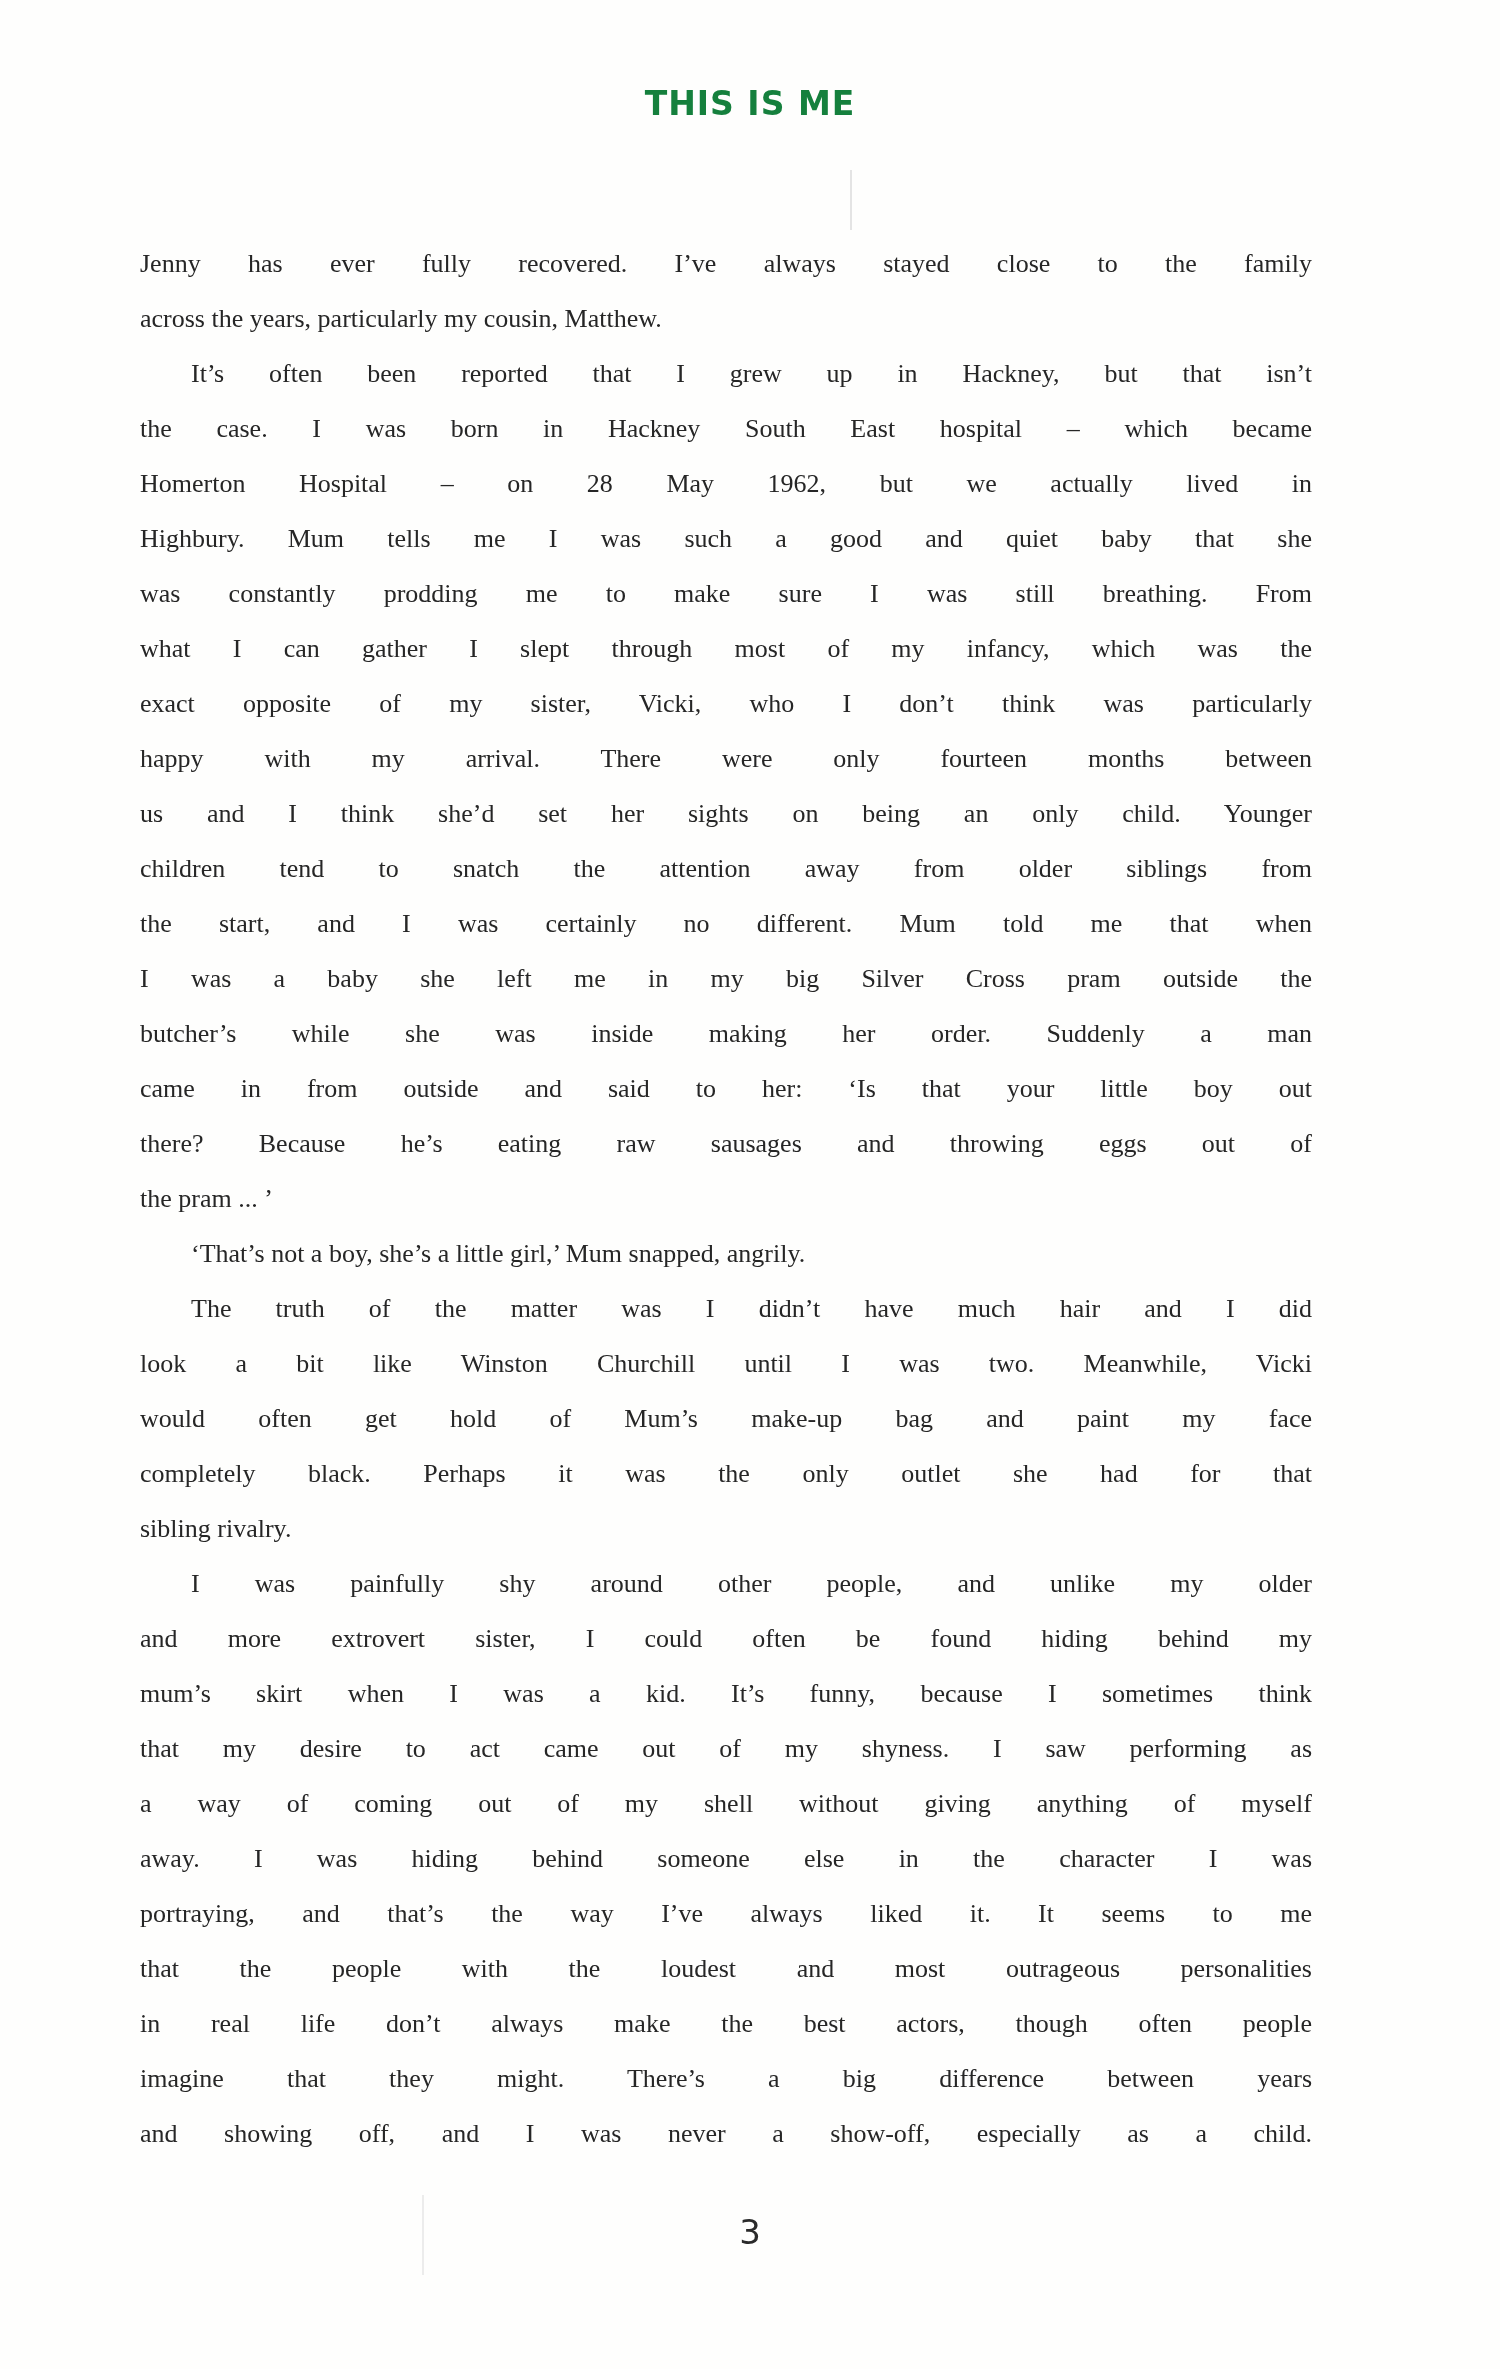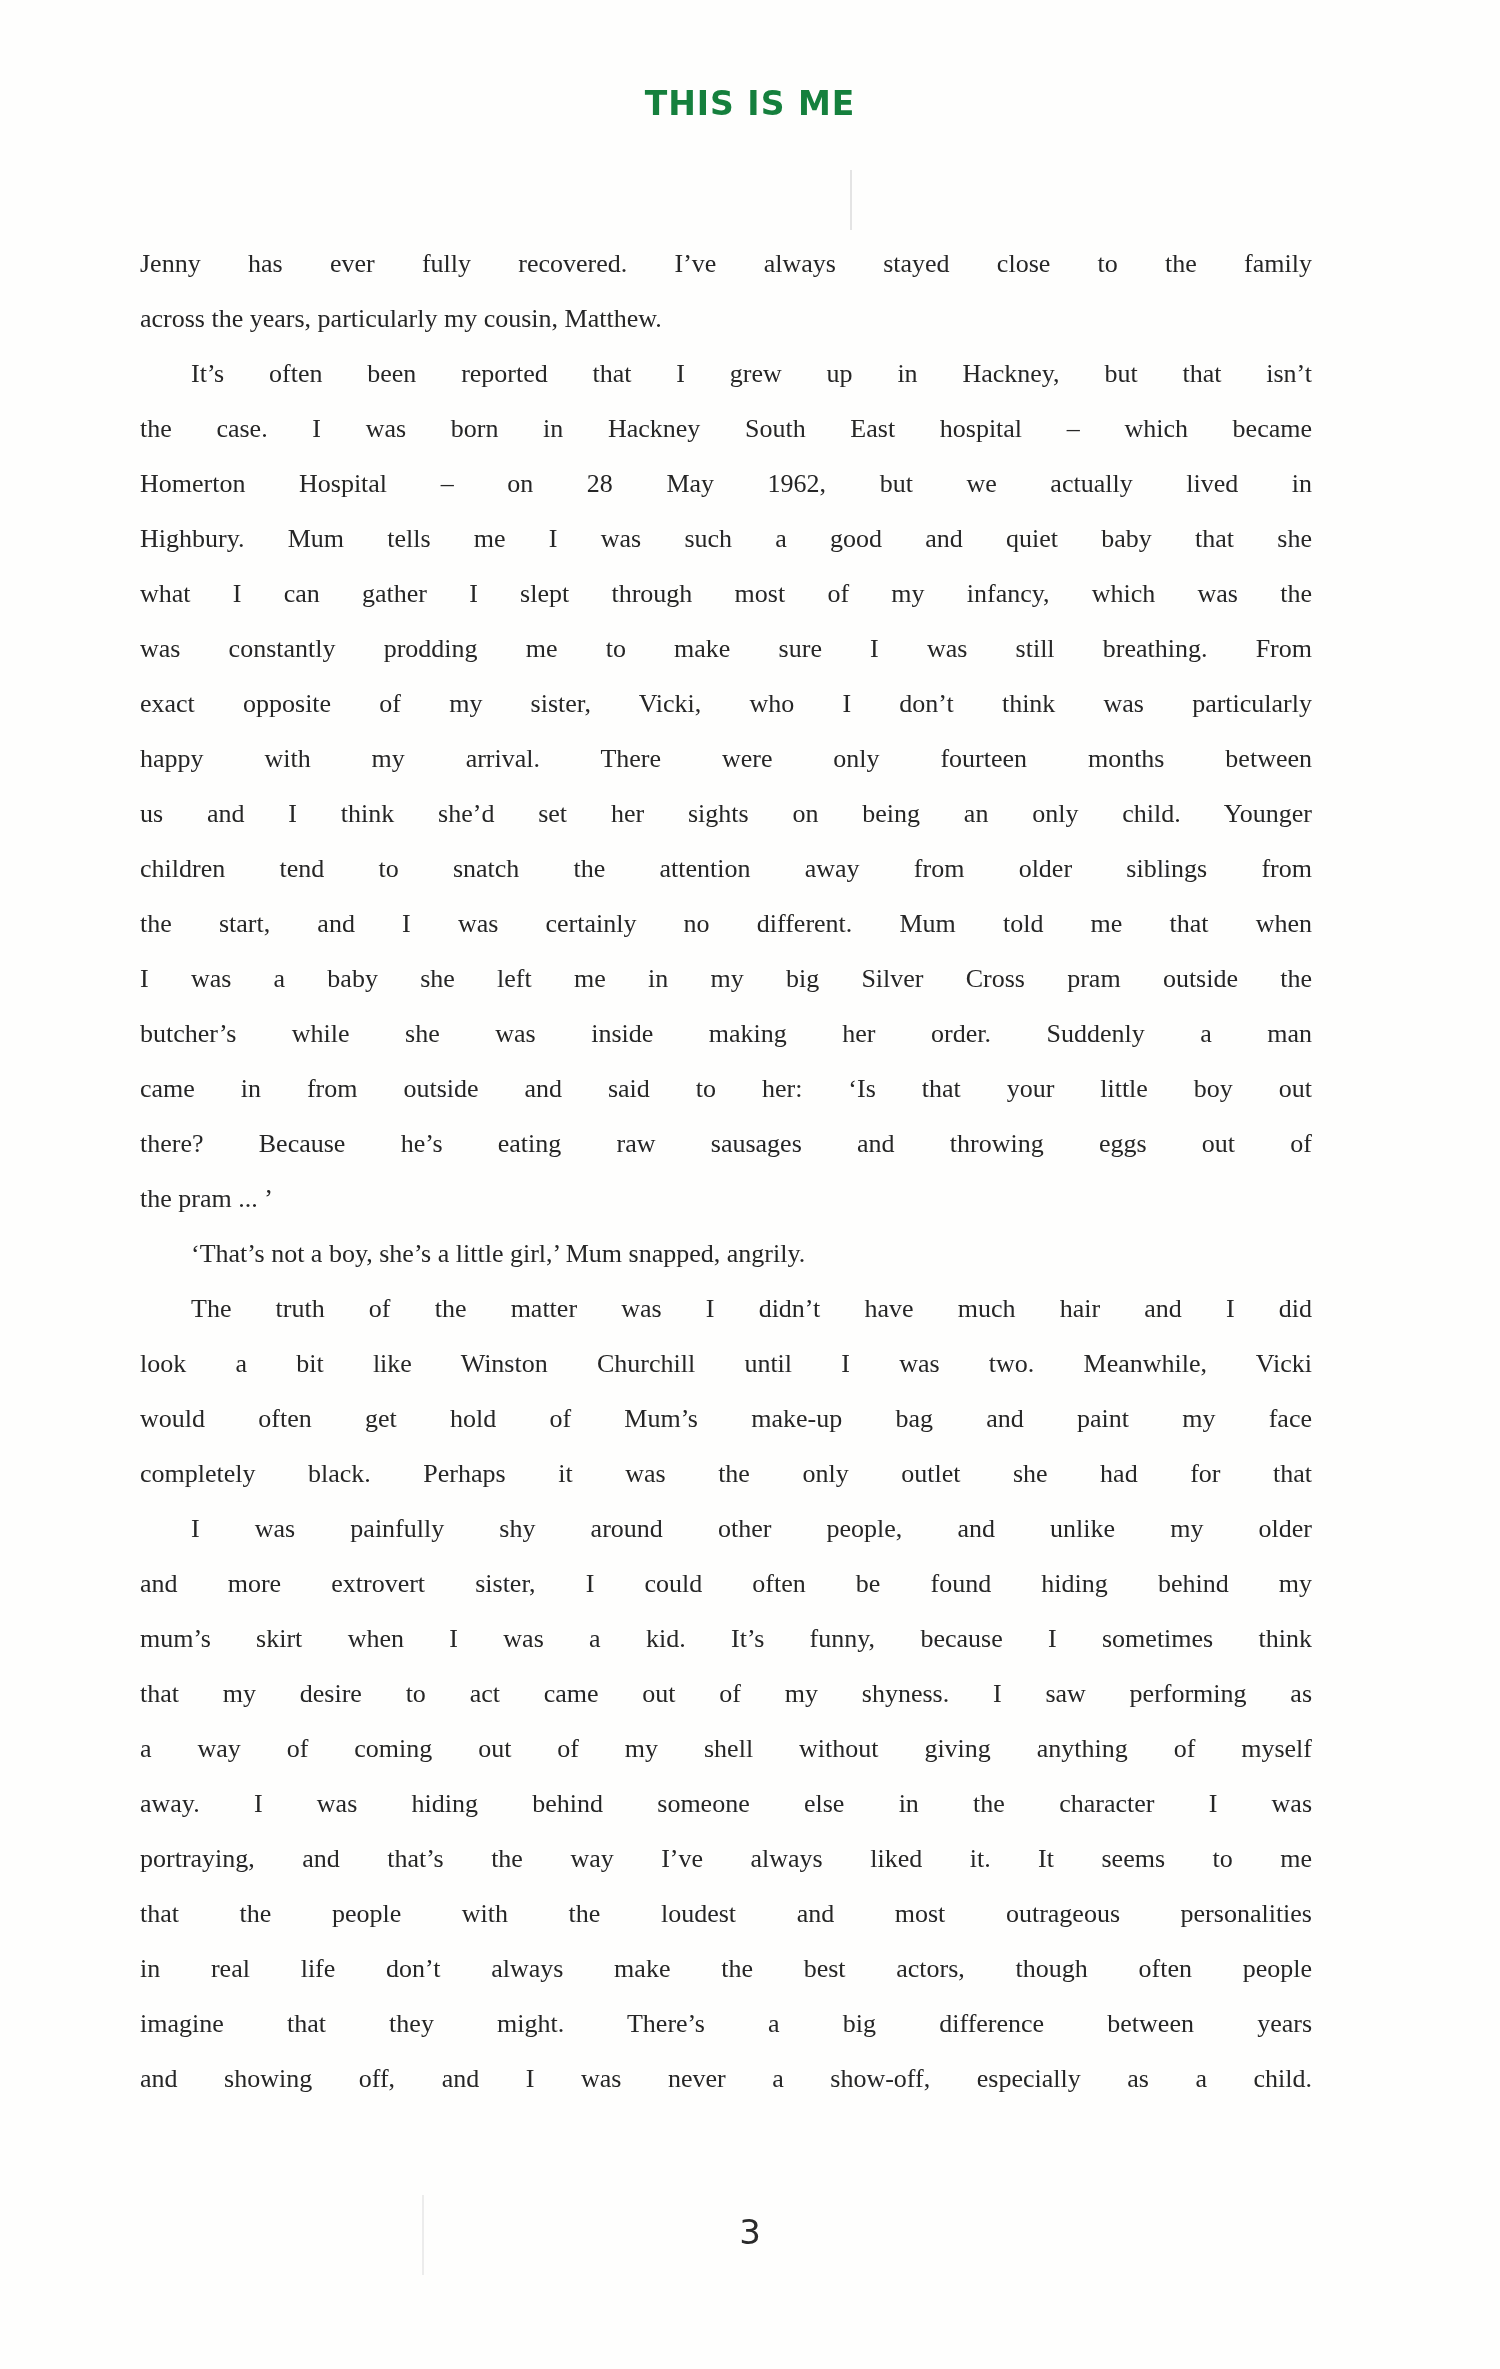--- a/index.html
+++ b/index.html
@@ -76,22 +76,22 @@
   <div>
     <span class="line">Jenny has ever fully recovered. I’ve always stayed close to the family</span>
     <span class="line last">across the years, particularly my cousin, Matthew.</span>
   </div>
 
   <div>
     <span class="line indent">It’s often been reported that I grew up in Hackney, but that isn’t</span>
     <span class="line">the case. I was born in Hackney South East hospital – which became</span>
     <span class="line">Homerton Hospital – on 28 May 1962, but we actually lived in</span>
     <span class="line">Highbury. Mum tells me I was such a good and quiet baby that she</span>
+    <span class="line">was constantly prodding me to make sure I was still breathing. From</span>
     <span class="line">what I can gather I slept through most of my infancy, which was the</span>
-    <span class="line">was constantly prodding me to make sure I was still breathing. From</span>
     <span class="line">exact opposite of my sister, Vicki, who I don’t think was particularly</span>
     <span class="line">happy with my arrival. There were only fourteen months between</span>
     <span class="line">us and I think she’d set her sights on being an only child. Younger</span>
     <span class="line">children tend to snatch the attention away from older siblings from</span>
     <span class="line">the start, and I was certainly no different. Mum told me that when</span>
     <span class="line">I was a baby she left me in my big Silver Cross pram outside the</span>
     <span class="line">butcher’s while she was inside making her order. Suddenly a man</span>
     <span class="line">came in from outside and said to her: ‘Is that your little boy out</span>
     <span class="line">there? Because he’s eating raw sausages and throwing eggs out of</span>
     <span class="line last">the pram ... ’</span>
@@ -99,20 +99,21 @@
 
   <div>
     <span class="line indent last">‘That’s not a boy, she’s a little girl,’ Mum snapped, angrily.</span>
   </div>
 
   <div>
     <span class="line indent">The truth of the matter was I didn’t have much hair and I did</span>
     <span class="line">look a bit like Winston Churchill until I was two. Meanwhile, Vicki</span>
     <span class="line">would often get hold of Mum’s make-up bag and paint my face</span>
     <span class="line">completely black. Perhaps it was the only outlet she had for that</span>
+    <span class="line last">sibling rivalry.</span>
   </div>
 
   <div>
     <span class="line indent">I was painfully shy around other people, and unlike my older</span>
     <span class="line">and more extrovert sister, I could often be found hiding behind my</span>
     <span class="line">mum’s skirt when I was a kid. It’s funny, because I sometimes think</span>
     <span class="line">that my desire to act came out of my shyness. I saw performing as</span>
     <span class="line">a way of coming out of my shell without giving anything of myself</span>
     <span class="line">away. I was hiding behind someone else in the character I was</span>
     <span class="line">portraying, and that’s the way I’ve always liked it. It seems to me</span>

